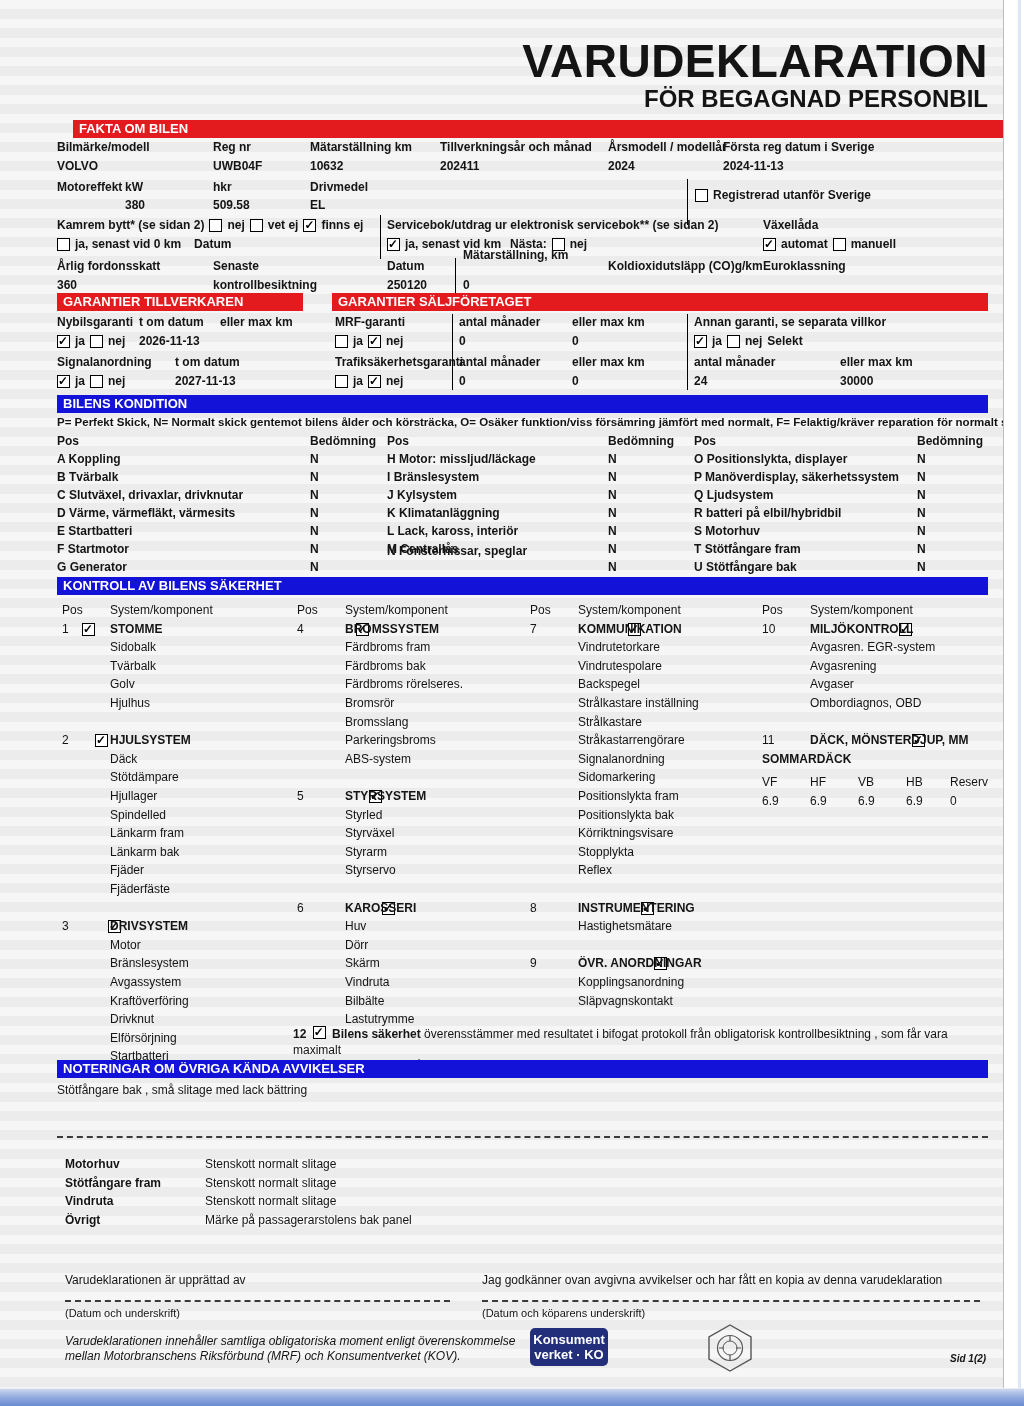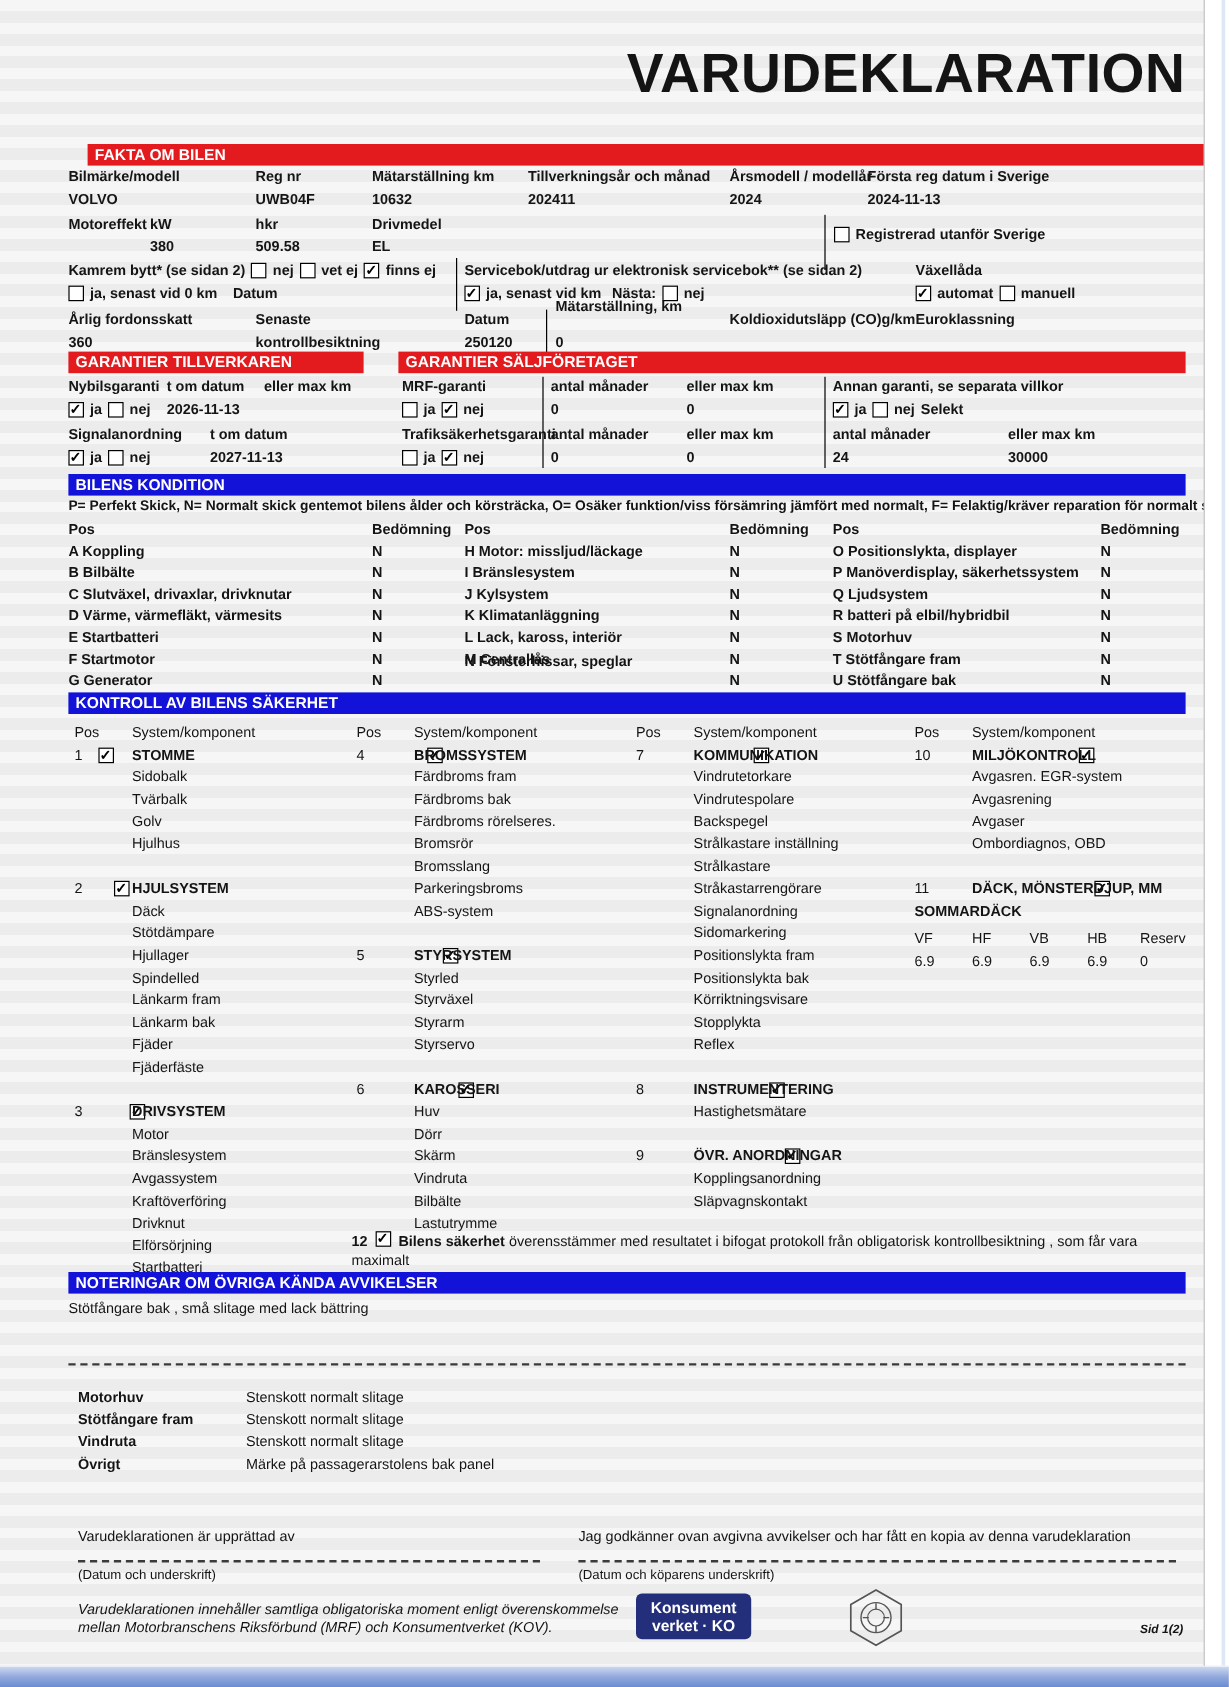--- a/index.html
+++ b/index.html
@@ -17,33 +17,34 @@
   .grp{display:inline-flex; align-items:center; gap:5px;}
   .cb{display:inline-block; width:11px; height:11px; border:1px solid #000; background:#fff; position:relative; flex:none; vertical-align:-1px;}
   .cb.on::after{content:"✓"; position:absolute; left:0px; top:-3px; font-size:12px; font-weight:bold; color:#000;}
   .vline{position:absolute; width:0; border-left:1px solid #000;}
   .dash{position:absolute; height:0; border-top:2px dashed #3a3a3a;}
   .title{font-size:46px; font-weight:600; letter-spacing:0.5px; line-height:50px;}
   .subtitle{font-size:24px; font-weight:bold; line-height:26px;}
   .legend{font-size:11.5px; font-weight:bold;}
   .small-cap{font-size:11px;}
   .italic{font-style:italic;}
-  .ko-logo{position:absolute; width:96px; height:38px; border-radius:5px; color:#fff; font-weight:bold;
+  .ko-logo{position:absolute; width:78px; height:38px; border-radius:5px; color:#fff; font-weight:bold;
            font-size:13px; line-height:15px; text-align:center; padding-top:4px; box-sizing:border-box;}
   .sid{font-size:10px; font-style:italic;font-weight:bold;}
   .item12-wrap{position:absolute; white-space:normal; line-height:16px; font-size:12px;}
 </style>
 </head>
 <body>
 
 <div class="page">
   <div class="content">
 
     <div class="abs" style="left:0; top:36px; width:931px; text-align:right;">
       <div class="title">VARUDEKLARATION</div>
+      <div class="subtitle">FÖR BEGAGNAD PERSONBIL</div>
     </div>
 
     <div class="bar bar-red" style="left: 0px; top: 120px; width: 956px; background: rgb(227, 27, 30); margin-left: 16px;">FAKTA OM BILEN</div>
     <div class="abs" style="left:0; top:139px; width:931px; height:160px;">
       <span class="abs b" style="left:0;top:0">Bilmärke/modell</span>
       <span class="abs b" style="left:156px;top:0">Reg nr</span>
       <span class="abs b" style="left:253px;top:0">Mätarställning km</span>
       <span class="abs b" style="left:383px;top:0">Tillverkningsår och månad</span>
       <span class="abs b" style="left:551px;top:0">Årsmodell / modellår</span>
       <span class="abs b" style="left:666px;top:0">Första reg datum i Sverige</span>
@@ -176,21 +177,21 @@
       <span class="abs b" style="left:783px;top:59px">30000</span>
     </div>
 
     <div class="bar bar-blue" style="left: 0px; top: 395px; width: 931px; background: rgb(18, 18, 216);">BILENS KONDITION</div>
     <div class="abs legend" style="left:0; top:414px;">P= Perfekt Skick, N= Normalt skick gentemot bilens ålder och körsträcka, O= Osäker funktion/viss försämring jämfört med normalt, F= Felaktig/kräver reparation för normalt skick</div>
     <div class="abs" style="left:0; top:433px; width:931px; height:145px;">
         <span class="abs b" style="left: 0px; top: 0px;">Pos</span>
         <span class="abs b" style="left: 253px; top: 0px;">Bedömning</span>
         <span class="abs b" style="left: 0px; top: 18px;">A Koppling</span>
         <span class="abs b" style="left: 253px; top: 18px;">N</span>
-        <span class="abs b" style="left: 0px; top: 36px;">B Bilbälte</span>
+        <span class="abs b" style="left: 0px; top: 36px;">B Tvärbalk</span>
         <span class="abs b" style="left: 253px; top: 36px;">N</span>
         <span class="abs b" style="left: 0px; top: 54px;">C Slutväxel, drivaxlar, drivknutar</span>
         <span class="abs b" style="left: 253px; top: 54px;">N</span>
         <span class="abs b" style="left: 0px; top: 72px;">D Värme, värmefläkt, värmesits</span>
         <span class="abs b" style="left: 253px; top: 72px;">N</span>
         <span class="abs b" style="left: 0px; top: 90px;">E Startbatteri</span>
         <span class="abs b" style="left: 253px; top: 90px;">N</span>
         <span class="abs b" style="left: 0px; top: 108px;">F Startmotor</span>
         <span class="abs b" style="left: 253px; top: 108px;">N</span>
         <span class="abs b" style="left: 0px; top: 126px;">G Generator</span>

